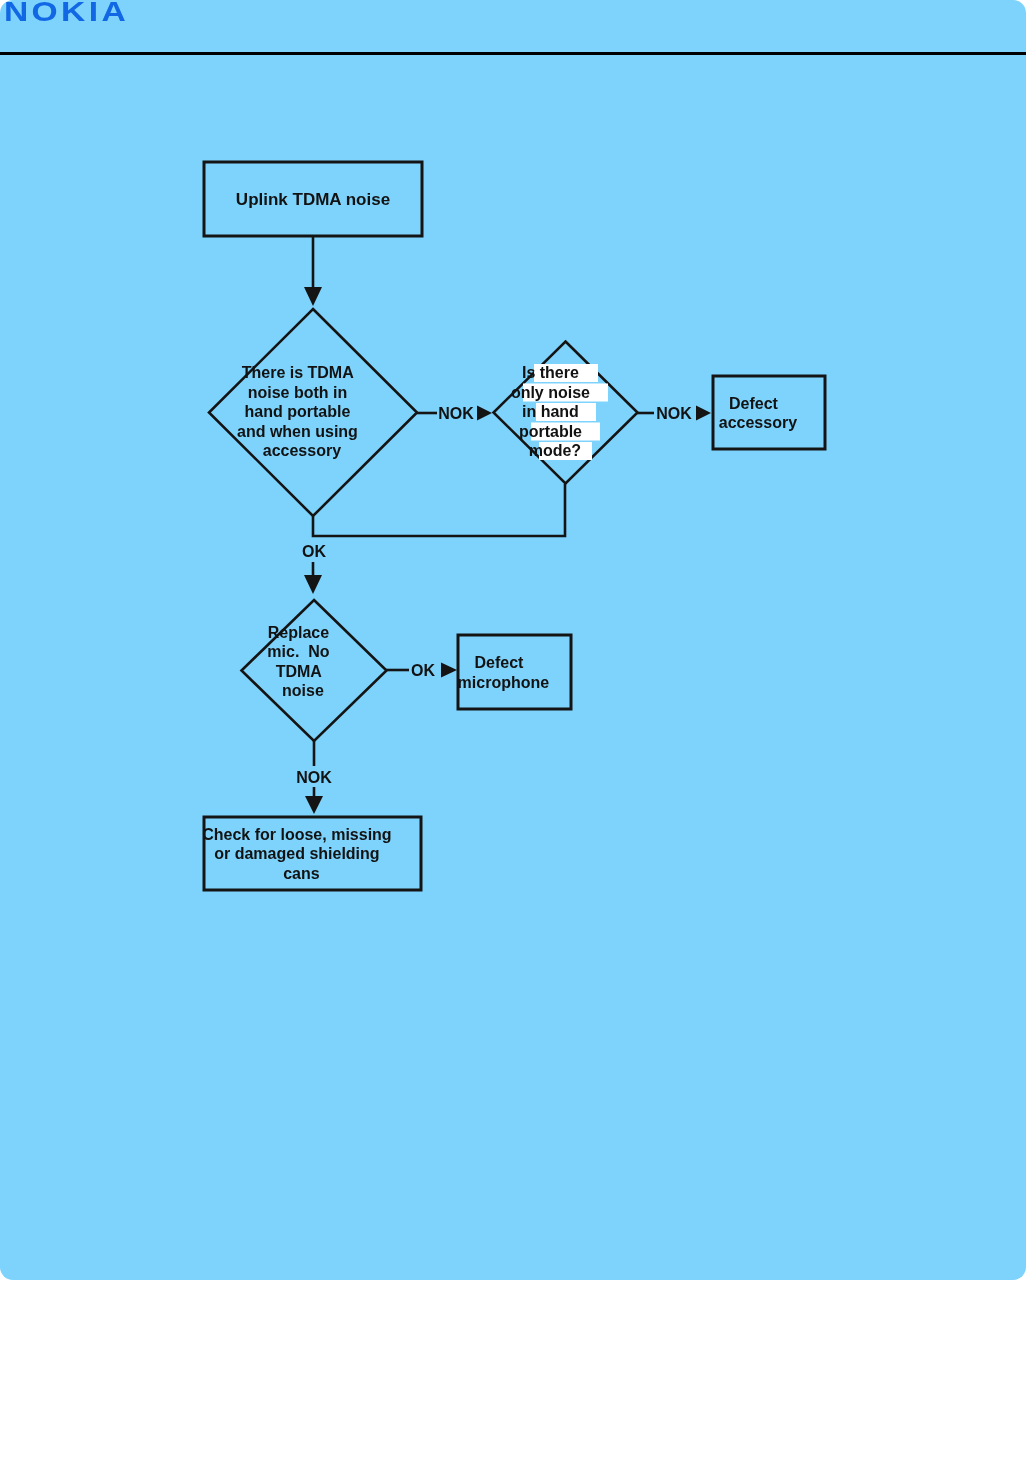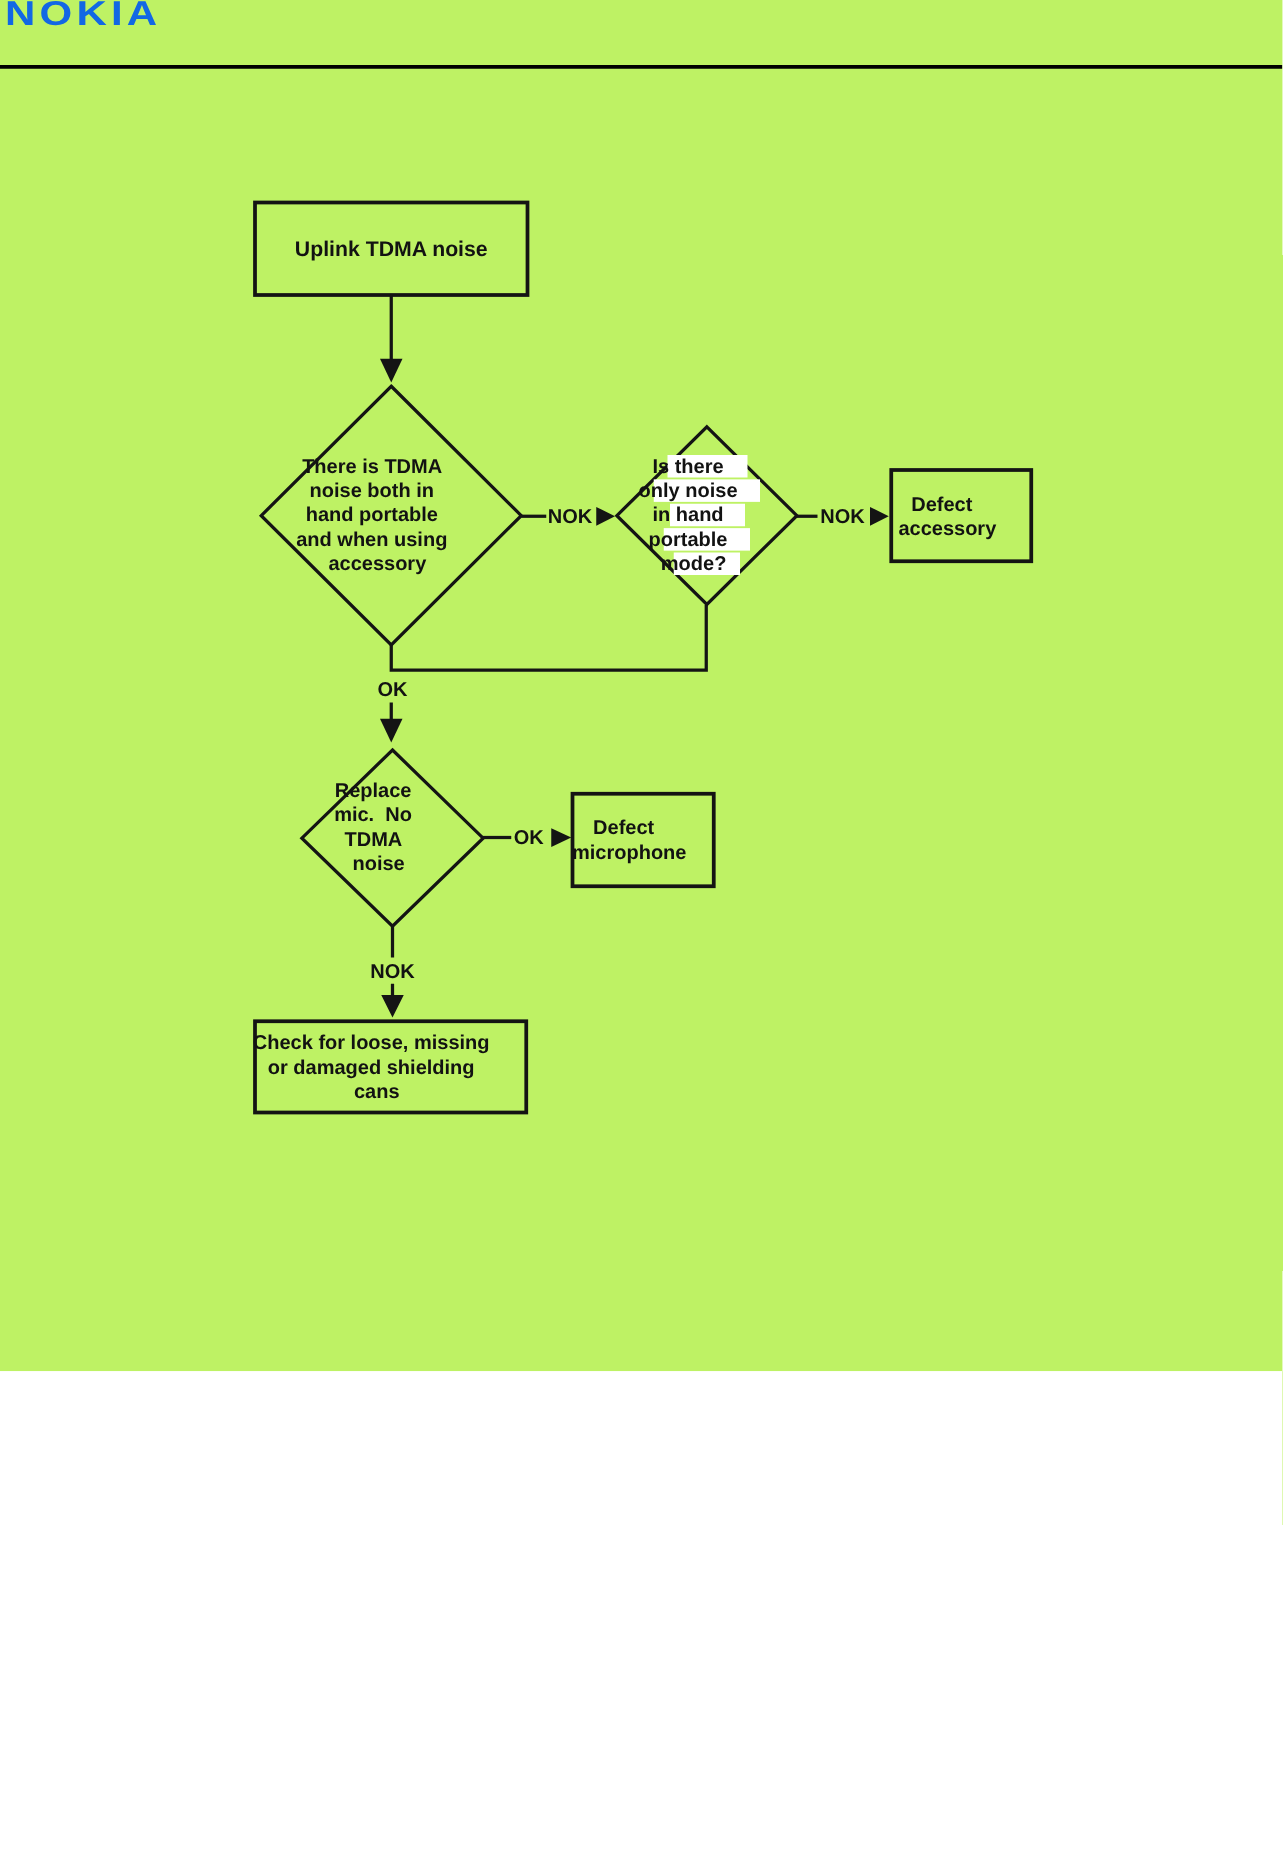--- a/index.html
+++ b/index.html
@@ -3,24 +3,25 @@
 <meta charset="utf-8">
 <style>
   html, body {
     margin: 0;
     padding: 0;
     background: #ffffff;
   }
   .page {
     position: relative;
     width: 1026px;
-    height: 1097px;
-    background: #bef264;
+    height: 1280px;
+    background: #7dd3fc;
     overflow: hidden;
     font-family: "Liberation Sans", sans-serif;
+    border-radius: 13px;
   }
   .logo {
     position: absolute;
     left: 4px;
     top: -4px;
     color: #1268e4;
     font-size: 30px;
     font-weight: bold;
     letter-spacing: 3px;
     transform: scaleX(1.12) scaleY(0.92);

